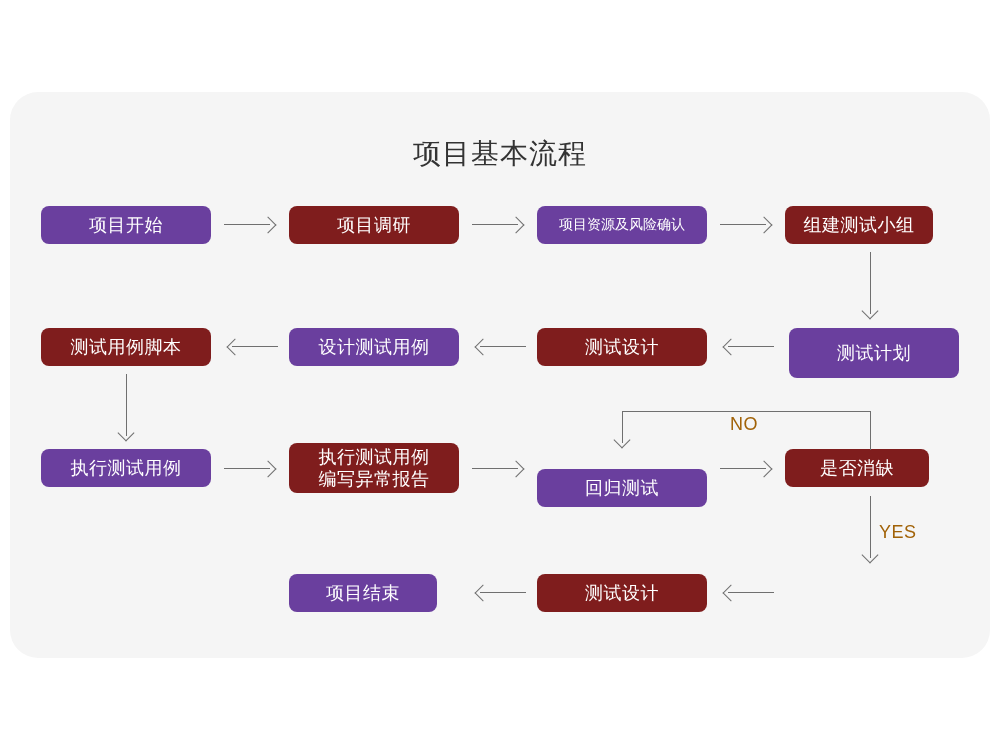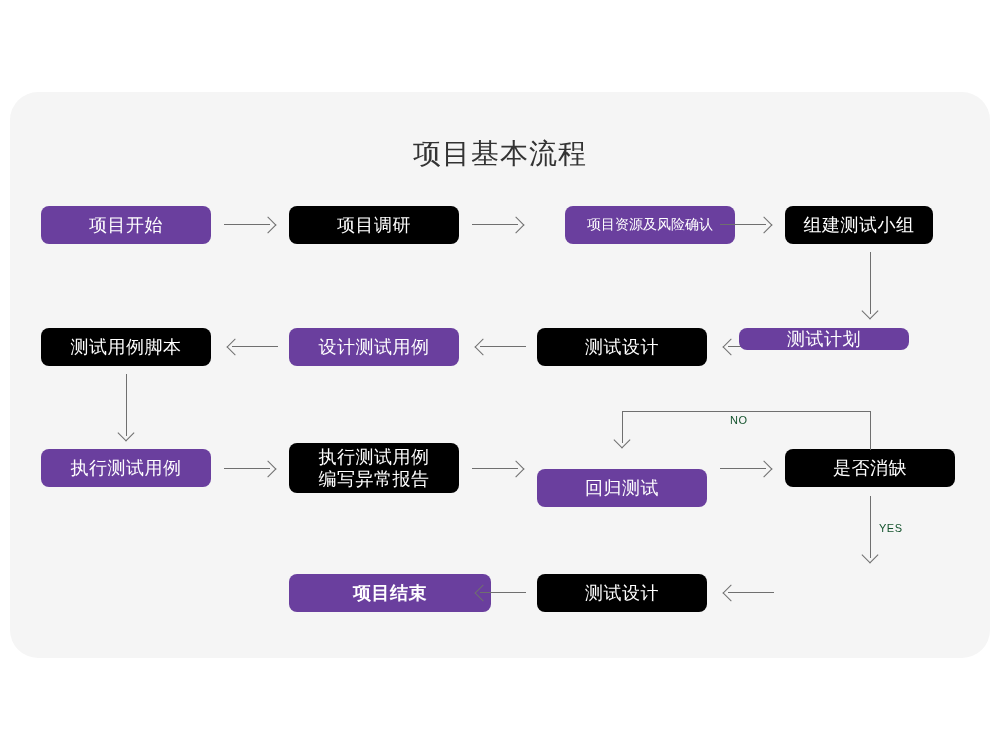--- a/index.html
+++ b/index.html
@@ -51,22 +51,22 @@
     border-radius: 8px;
     box-sizing: border-box;
     text-align: center;
     line-height: 1.25;
     color: #ffffff;
     font-size: 18px;
     letter-spacing: 0.5px;
     white-space: pre-line;
   }
   .node.purple { background: #6a3f9e; }
-  .node.gray   { background: #000000; border-radius: 8px; }
-  .node.small-text { font-size: 14px; letter-spacing: 0px; margin-left: 28px; }
+  .node.gray   { background: #7f1d1d; border-radius: 8px; }
+  .node.small-text { font-size: 14px; letter-spacing: 0px; }
 
   
   .conn {
     position: absolute;
     background: #6f6f6f;
   }
   .hline { height: 1px; }
   .vline { width: 1px; }
   
   .chev {
@@ -75,22 +75,22 @@
     height: 11px;
     border-top: 1px solid #6f6f6f;
     border-right: 1px solid #6f6f6f;
   }
   .chev.right { transform: rotate(45deg); }
   .chev.left  { transform: rotate(-135deg); }
   .chev.down  { transform: rotate(135deg); }
 
   .edge-label {
     position: absolute;
-    font-size: 11px;
-    color: #14532d;
+    font-size: 18px;
+    color: #a16207;
     letter-spacing: 0.5px;
   }
 </style>
 </head>
 <body>
 
 <div id="canvas">
 
   <div id="panel"></div>
 
@@ -124,54 +124,54 @@
   <div class="node purple" style="left:289px; top:328px; width:170px; height:38px;">设计测试用例</div>
 
   <div class="conn hline" style="left:480px; top:346px; width:46px;"></div>
   <div class="chev left" style="left:477px; top:341px;"></div>
 
   <div class="node gray" style="left:537px; top:328px; width:170px; height:38px;">测试设计</div>
 
   <div class="conn hline" style="left:728px; top:346px; width:46px;"></div>
   <div class="chev left" style="left:725px; top:341px;"></div>
 
-  <div class="node purple" style="left:739px; top:328px; width:170px; height:22px;text-align:center;">测试计划</div>
+  <div class="node purple" style="left:789px; top:328px; width:170px; height:50px;text-align:center;">测试计划</div>
 
   <div class="conn vline" style="left:126px; top:374px; height:62px;"></div>
   <div class="chev down" style="left:120px; top:427px;"></div>
 
   <div class="node purple" style="left:41px; top:449px; width:170px; height:38px;">执行测试用例</div>
 
   <div class="conn hline" style="left:224px; top:468px; width:46px;"></div>
   <div class="chev right" style="left:262px; top:463px;"></div>
 
   <div class="node gray" style="left:289px; top:443px; width:170px; height:50px;">执行测试用例
 编写异常报告</div>
 
   <div class="conn hline" style="left:472px; top:468px; width:46px;"></div>
   <div class="chev right" style="left:510px; top:463px;"></div>
 
   <div class="node purple" style="left:537px; top:449px; width:170px; height:38px;margin-top:20px;">回归测试</div>
 
   <div class="conn hline" style="left:720px; top:468px; width:46px;"></div>
   <div class="chev right" style="left:758px; top:463px;"></div>
 
-  <div class="node gray" style="left:785px; top:449px; width:170px; height:38px;">是否消缺</div>
+  <div class="node gray" style="left:785px; top:449px; width:144px; height:38px;">是否消缺</div>
 
   <div class="conn vline" style="left:870px; top:411px; height:39px;"></div>
   <div class="conn hline" style="left:622px; top:411px; width:249px;"></div>
   <div class="conn vline" style="left:622px; top:411px; height:32px;"></div>
   <div class="chev down" style="left:616px; top:434px;"></div>
   <div class="edge-label" style="left:730px; top:414px;">NO</div>
 
   <div class="conn vline" style="left:870px; top:496px; height:62px;"></div>
   <div class="chev down" style="left:864px; top:549px;"></div>
   <div class="edge-label" style="left:879px; top:522px;">YES</div>
 
-  <div class="node purple" style="left:289px; top:574px; width:202px; height:38px;font-weight:bold;">项目结束</div>
+  <div class="node purple" style="left:289px; top:574px; width:148px; height:38px;">项目结束</div>
 
   <div class="conn hline" style="left:480px; top:592px; width:46px;"></div>
   <div class="chev left" style="left:477px; top:587px;"></div>
 
   <div class="node gray" style="left:537px; top:574px; width:170px; height:38px;">测试设计</div>
 
   <div class="conn hline" style="left:728px; top:592px; width:46px;"></div>
   <div class="chev left" style="left:725px; top:587px;"></div>
 
 

